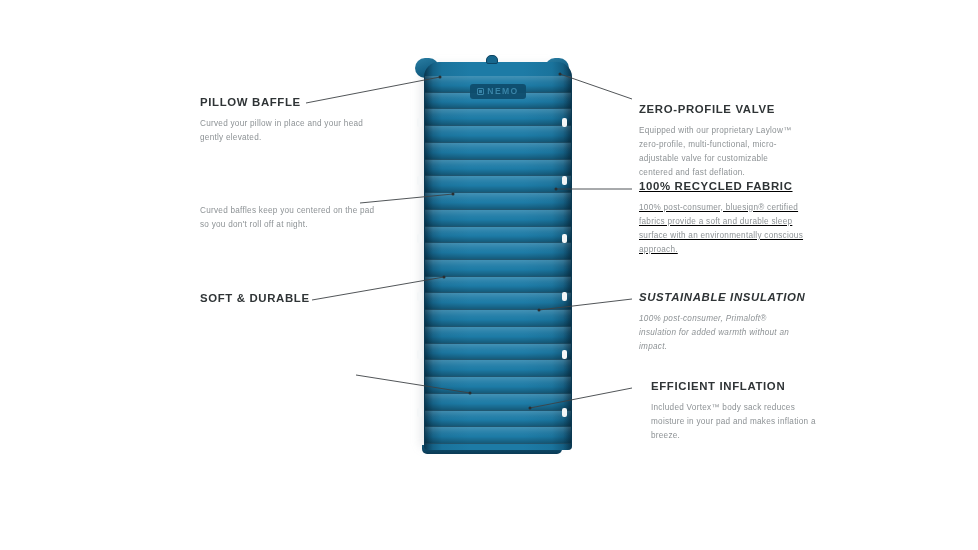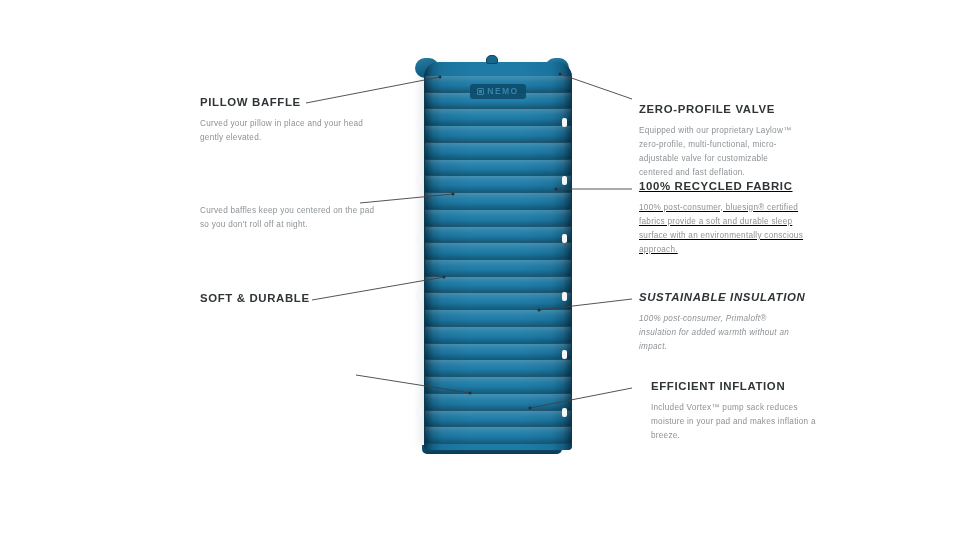--- a/index.html
+++ b/index.html
@@ -318,16 +318,16 @@
     <div class="callout-body">100% post-consumer, bluesign® certified fabrics provide a soft and durable sleep surface with an environmentally conscious approach.</div>
   </div>
 
   <div class="callout callout-right" style="left:639px; top:291px; width:165px;font-style:italic;">
     <div class="callout-title">SUSTAINABLE INSULATION</div>
     <div class="callout-body">100% post-consumer, Primaloft® insulation for added warmth without an impact.</div>
   </div>
 
   <div class="callout callout-right" style="left:639px; top:380px; width:165px;margin-left:12px;">
     <div class="callout-title">EFFICIENT INFLATION</div>
-    <div class="callout-body">Included Vortex™ pump sack reduces moisture in your pad and makes inflation a breeze.</div>
+    <div class="callout-body">Included Vortex™ body sack reduces moisture in your pad and makes inflation a breeze.</div>
   </div>
 
 </div>
 
 </body></html>

